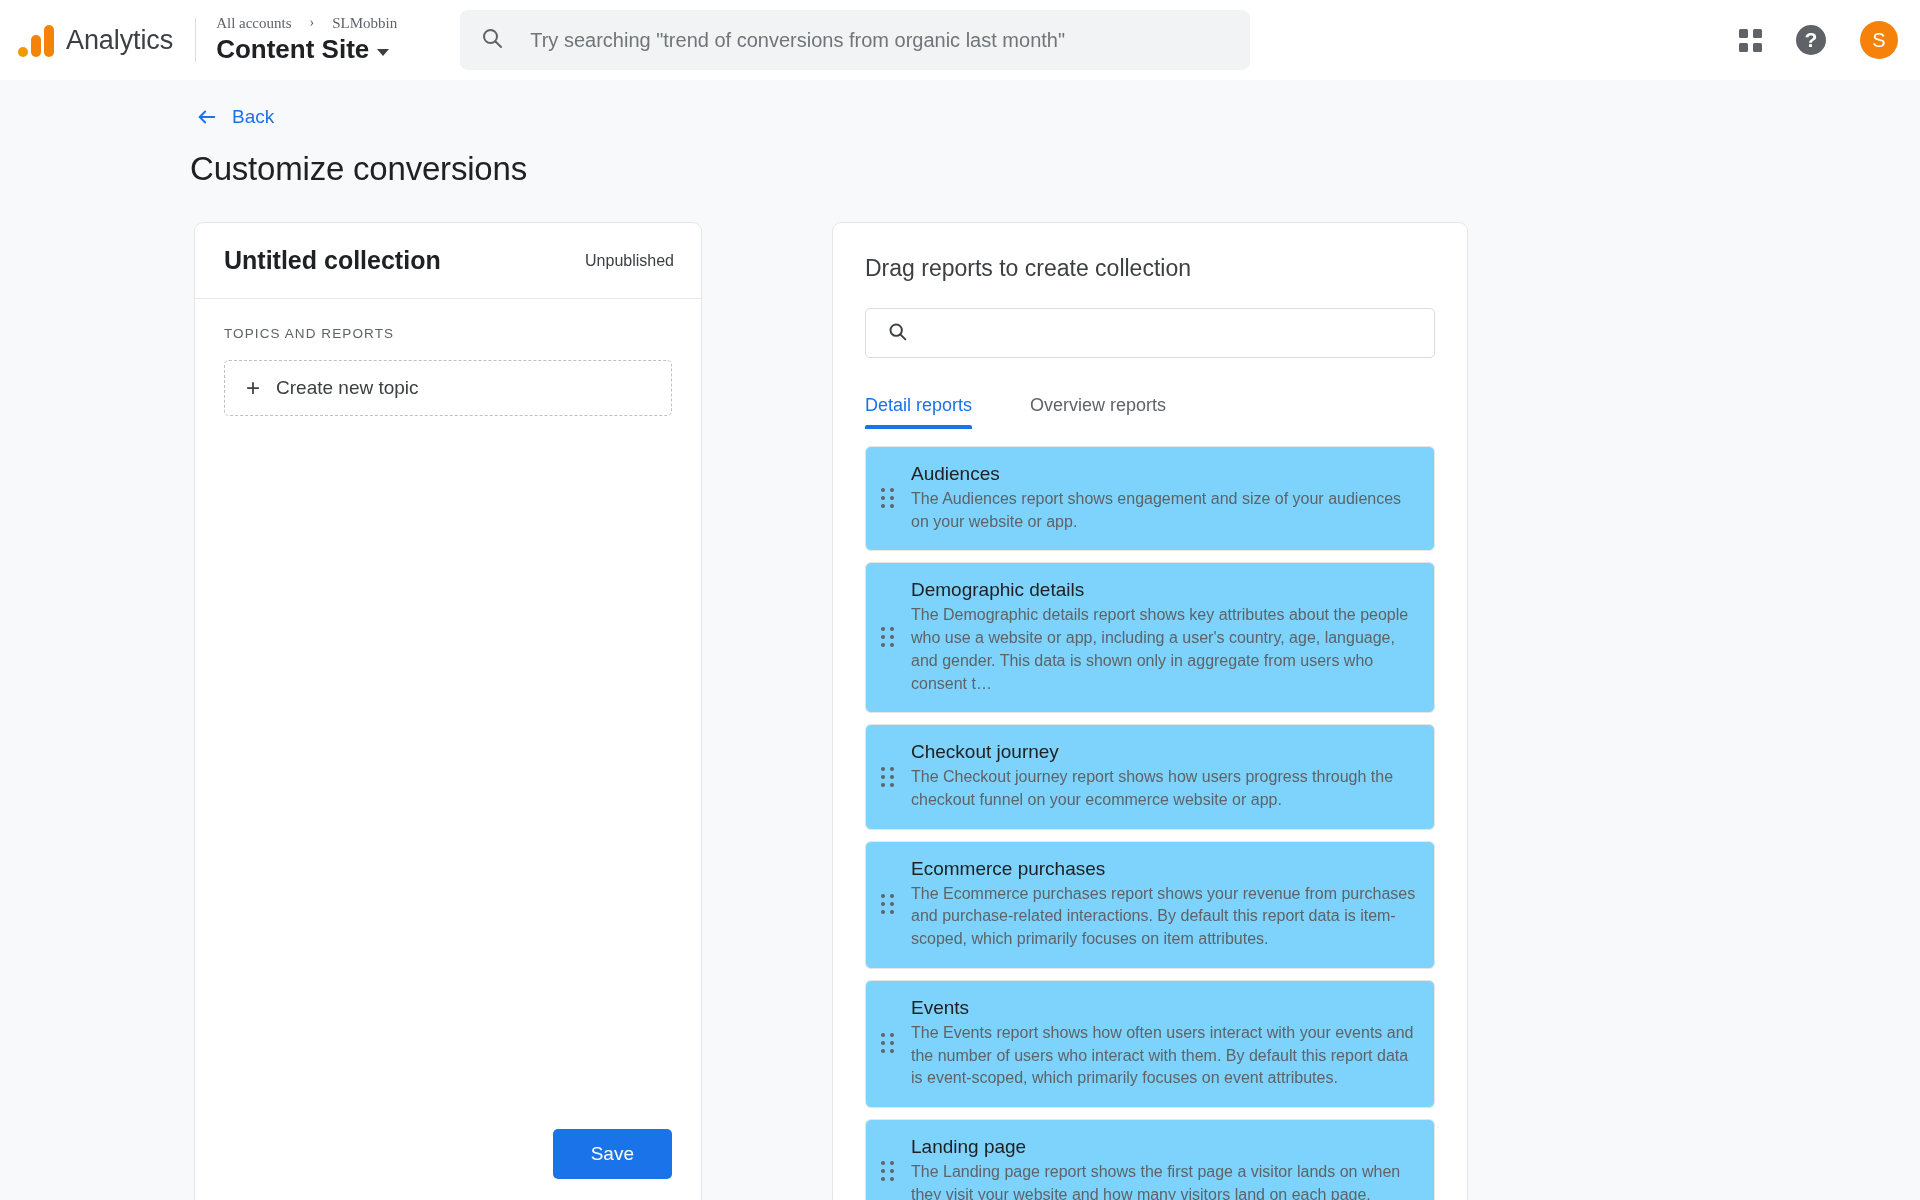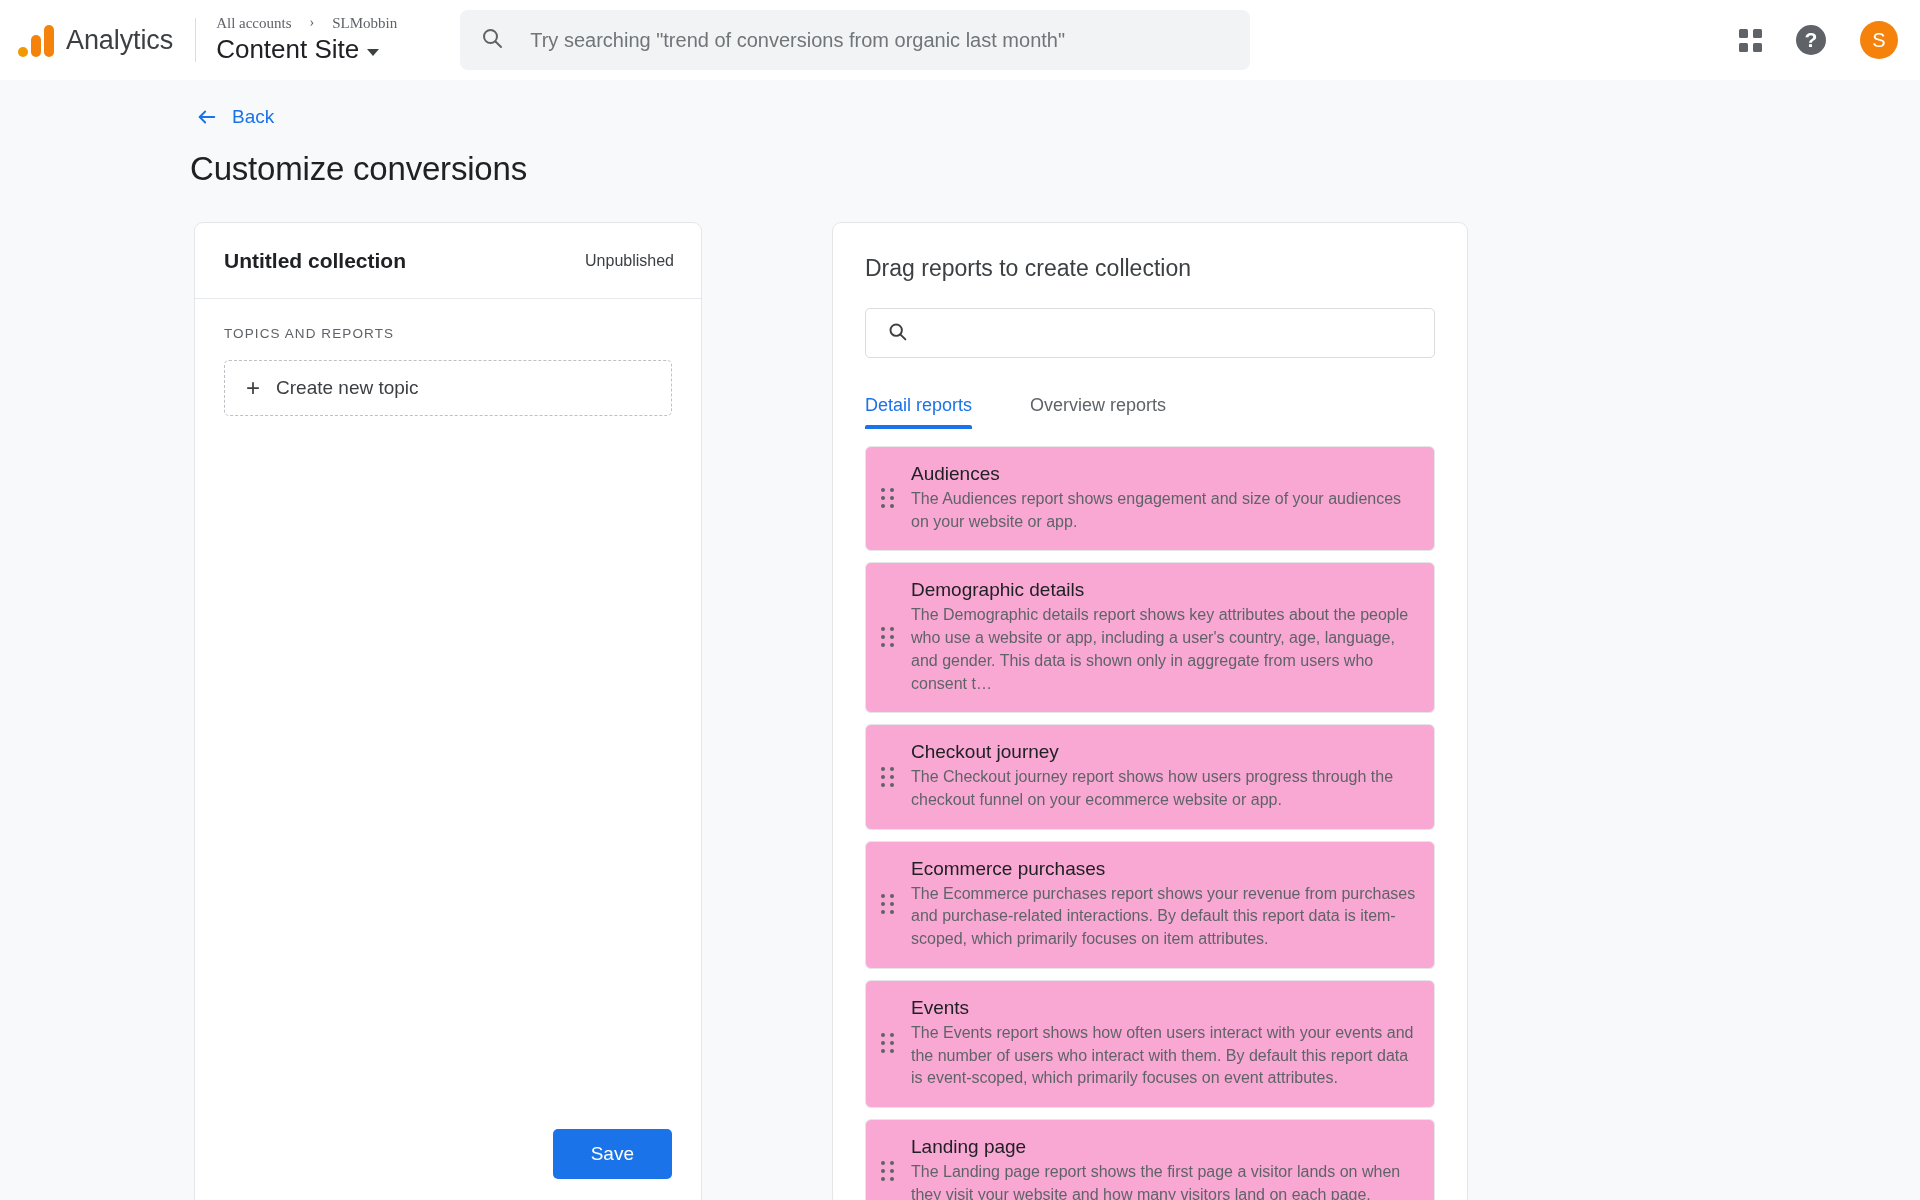--- a/index.html
+++ b/index.html
@@ -43,21 +43,21 @@
     margin: 0 20px 0 22px; flex: 0 0 auto;
   }
   .acct-block { display: flex; flex-direction: column; justify-content: center; flex: 0 0 auto; }
   .breadcrumb {
     font-size: 15px; color: #5f6368; display: flex; align-items: center; gap: 18px;
     white-space: nowrap; line-height: 1.2; font-family: Liberation Serif, serif;
   }
   .breadcrumb .chev { font-size: 14px; color: #5f6368; }
   .prop-select {
     display: flex; align-items: center; gap: 8px;
-    font-size: 26px; color: #202124; font-weight: 400;
+    font-size: 26px; color: #202124; font-weight: 700;
     line-height: 1.25; margin-top: 1px; white-space: nowrap;
   }
   .caret-down {
     width: 0; height: 0;
     border-left: 6px solid transparent;
     border-right: 6px solid transparent;
     border-top: 7px solid #3c4043;
     margin-top: 5px;
   }
 
@@ -117,21 +117,21 @@
   .left-card {
     width: 508px; height: 985px;
     background: #fff; border: 1px solid #e4e6e8; border-radius: 9px;
     display: flex; flex-direction: column;
   }
   .lc-head {
     height: 76px; border-bottom: 1px solid #e8eaed;
     display: flex; align-items: center; justify-content: space-between;
     padding: 0 27px 0 29px;
   }
-  .lc-title { font-size: 21px; color: #202124; font-weight: 700; }
+  .lc-title { font-size: 25px; color: #202124; font-weight: 700; }
   .lc-status { font-size: 16px; color: #3c4043; }
   .lc-body { padding: 27px 29px 0 29px; flex: 1; }
   .lc-section-label {
     font-size: 13.5px; color: #5f6368; letter-spacing: 1.1px; font-weight: 500;
   }
   .create-topic {
     margin-top: 19px; height: 56px;
     border: 1px dashed #bdc1c6; border-radius: 5px;
     display: flex; align-items: center; gap: 16px; padding-left: 21px;
     cursor: pointer;
@@ -176,21 +176,21 @@
   .tab.active::after {
     content: ""; position: absolute; left: 0; right: 0; bottom: 0;
     height: 4px; background: #1a73e8; border-radius: 2px 2px 0 0;
   }
 
   .report-list { margin-top: 17px; }
   .report-card {
     border: 1px solid #e4e6e8; border-radius: 6px;
     display: flex; align-items: center; gap: 0;
     padding: 16px 12px 17px 15px; margin-bottom: 11px;
-    cursor: grab; background: #f9a8d4;
+    cursor: grab; background: #7dd3fc;
   }
   .drag-dots {
     display: grid; grid-template-columns: repeat(2, 4px);
     grid-template-rows: repeat(3, 4px); gap: 4px 5px;
     flex: 0 0 auto; margin-right: 17px; cursor: grab;
   }
   .drag-dots i { width: 4px; height: 4px; background: #5f6368; border-radius: 50%; display: block; }
   .rep-text { flex: 1; min-width: 0; }
   .rep-name { font-size: 19px; color: #202124; font-weight: 400; margin-bottom: 3px; }
   .rep-desc { font-size: 16px; color: #5f6368; line-height: 1.42; }

